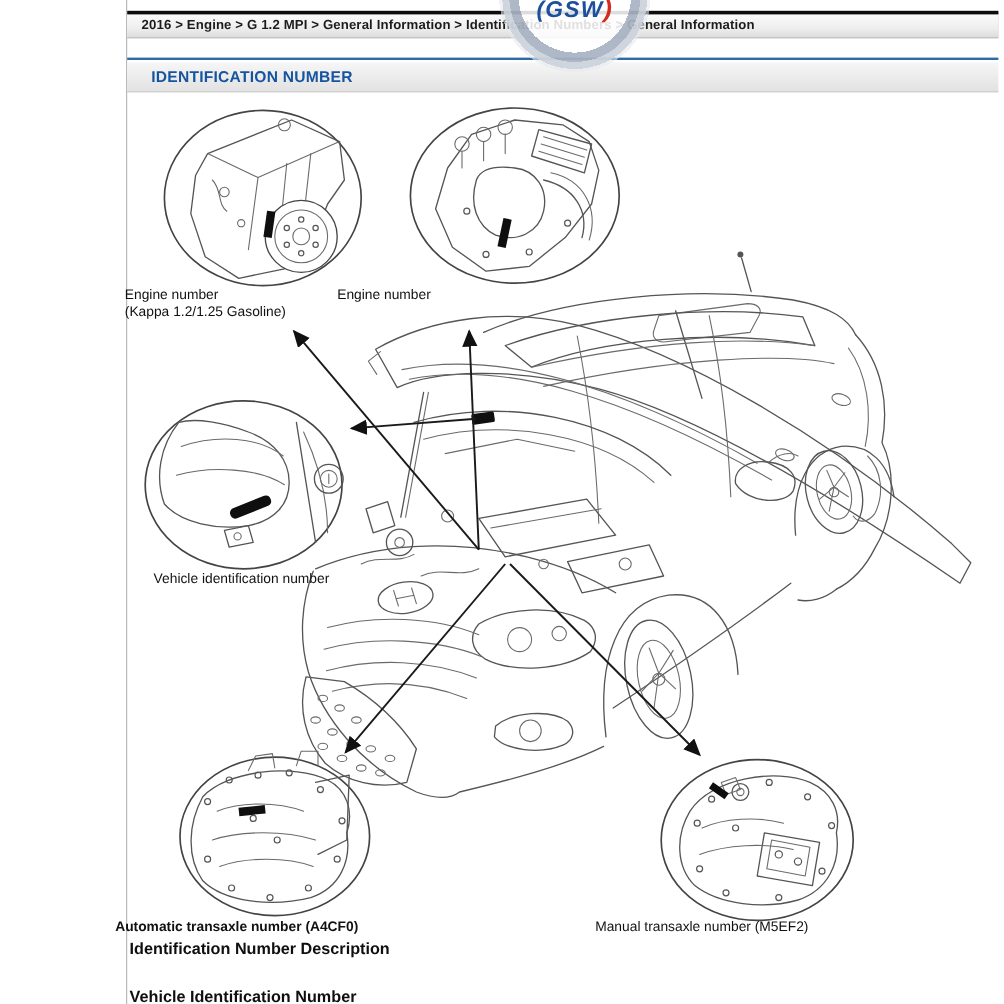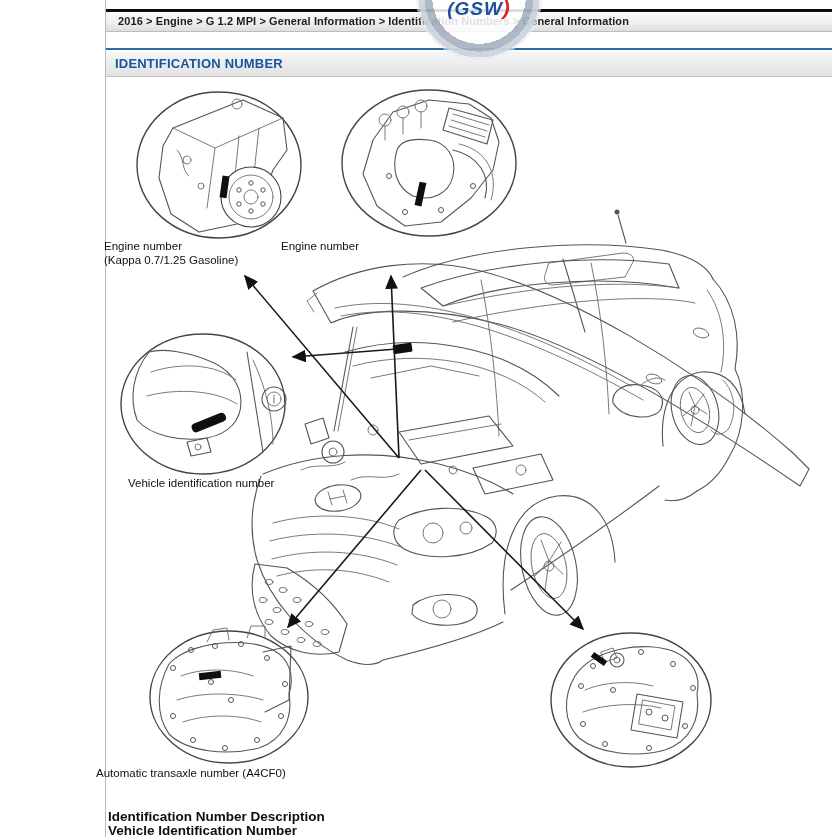--- a/index.html
+++ b/index.html
@@ -26,21 +26,21 @@
     white-space:nowrap;
   }
   
   .blue-rule{position:absolute;left:0;top:48px;width:726px;height:2px;background:#2e6da4;}
   .section-header{
     position:absolute;left:0;top:52px;width:726px;height:25px;
     background:linear-gradient(#f6f6f6,#e2e2e2);
     border-bottom:1px solid #c6c6c6;box-sizing:border-box;
   }
   .section-header span{
-    display:block;padding-left:9px;line-height:24px;
+    display:block;padding-left:20px;line-height:24px;
     font-size:13px;font-weight:bold;color:#17549f;letter-spacing:0.2px;
   }
   
   .gsw-logo{
     position:absolute;left:308px;top:-68px;width:130px;height:130px;
     border-radius:50%;z-index:5;
     background:radial-gradient(closest-side,
       rgba(255,255,255,0.86) 0 72%,
       rgba(168,178,193,0.92) 72% 84%,
       rgba(205,211,220,0.95) 84% 93%,
@@ -58,21 +58,21 @@
   .lbl{
     position:absolute;color:#111;font-size:11.5px;line-height:13.5px;
     z-index:3;
   }
   .lbl span{display:block;}
   
   .h-desc,.h-vin{
     position:absolute;left:2px;font-size:13.5px;font-weight:bold;color:#0f0f0f;
     white-space:nowrap;
   }
-  .h-desc{top:809px;text-align:center;}
+  .h-desc{top:783px;text-align:center;}
   .h-vin{top:823px;}
   svg.diagram{position:absolute;left:-105px;top:0;width:837px;height:837px;z-index:1;}
   .ln{fill:none;stroke:#555;stroke-width:1.1;stroke-linecap:round;stroke-linejoin:round;}
   .ln2{fill:none;stroke:#6a6a6a;stroke-width:0.9;stroke-linecap:round;stroke-linejoin:round;}
   .circ{fill:#ffffff;stroke:#444;stroke-width:1.4;}
   .blk{fill:#0f0f0f;stroke:none;}
   .arrow{fill:none;stroke:#1a1a1a;stroke-width:1.6;}
   .bolt{fill:none;stroke:#555;stroke-width:1;}
 </style>
 </head>
@@ -316,28 +316,31 @@
       <path class="arrow" d="M398,458 L244,276" marker-end="url(#ah)"></path>
       <path class="arrow" d="M398,458 L390,276" marker-end="url(#ah)"></path>
       <path class="arrow" d="M396,349 L292,357" marker-end="url(#ah)"></path>
       <path class="arrow" d="M420,470 L287,627" marker-end="url(#ah)"></path>
       <path class="arrow" d="M424,470 L582,629" marker-end="url(#ah)"></path>
     </g>
   </svg>
 
   <div class="lbl" style="left:-2px;top:240px;width:230px;">
     <span>Engine number</span>
-    <span>(Kappa 0.7/1.25 Gasoline)</span>
+    <span>(Kappa 1.2/1.25 Gasoline)</span>
   </div>
   <div class="lbl" style="left:175px;top:240px;width:290px;">
     <span>Engine number</span>
   </div>
   <div class="lbl" style="left:22px;top:477px;width:220px;text-align:left;">
     <span>Vehicle identification number</span>
   </div>
-  <div class="lbl" style="left:-10px;top:767px;width:280px;">
+  <div class="lbl" style="left:-10px;top:767px;width:280px;font-weight:bold;">
     <span>Automatic transaxle number (A4CF0)</span>
+  </div>
+  <div class="lbl" style="left:390px;top:767px;width:280px;">
+    <span>Manual transaxle number (M5EF2)</span>
   </div>
 
   <div class="h-desc">Identification Number Description</div>
   <div class="h-vin">Vehicle Identification Number</div>
 
 </div>
 
 </body></html>

